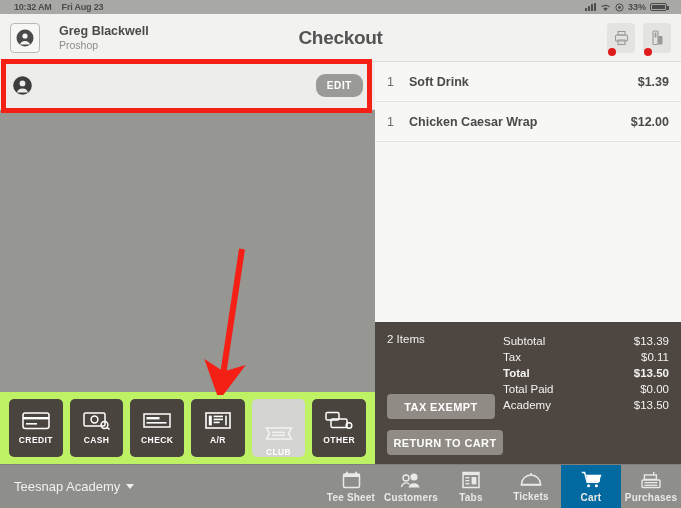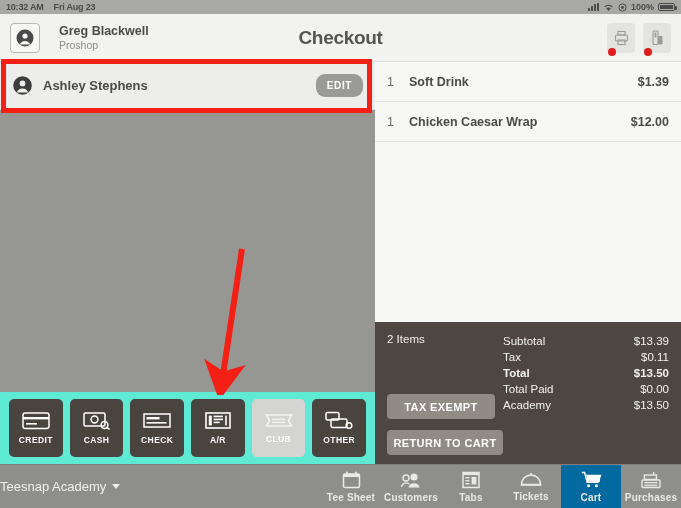--- a/index.html
+++ b/index.html
@@ -8,21 +8,21 @@
     font-family: "Liberation Sans", sans-serif;
     background: #969693;
     overflow: hidden;
   }
   #app { position: relative; width: 681px; height: 508px; }
 
   
   .statusbar {
     position: absolute; left: 0; top: 0; width: 681px; height: 14px;
     background: #a8a8a4; display: flex; align-items: center;
-    padding: 0 6px; color: #4b4b4b; font-size: 9px; font-weight: bold;
+    padding: 0 14px; color: #4b4b4b; font-size: 9px; font-weight: bold;
   }
   .sb-time { margin-right: 10px; letter-spacing: -0.2px; }
   .sb-date { letter-spacing: -0.2px; }
   .sb-right { margin-left: auto; display: flex; align-items: center; gap: 4px; }
   .sb-pct { font-size: 9px; font-weight: bold; }
   .batt {
     width: 17px; height: 8px; border: 1px solid #4b4b4b; border-radius: 2px;
     position: relative; background: #4b4b4b; background-clip: content-box;
     padding: 1px;
   }
@@ -79,42 +79,42 @@
 
   
   .left-pane {
     position: absolute; left: 0; top: 110px; width: 375px; height: 282px;
     background: #969693;
   }
 
   
   .pay-row {
     position: absolute; left: 0; top: 392px; width: 375px; height: 72px;
-    background: #5eead4; display: flex; align-items: center; gap: 7px;
+    background: #bef264; display: flex; align-items: center; gap: 7px;
     padding: 0 9px;
   }
   .pay-btn {
     width: 56px; height: 58px; background: #4a443f; border-radius: 5px;
     display: flex; flex-direction: column; align-items: center;
     justify-content: center; gap: 5px;
   }
-  .pay-btn.disabled { background: #d4d4d2; }
+  .pay-btn.disabled { background: #d4d4d2; justify-content: flex-end; }
   .pay-label {
     font-size: 8.5px; font-weight: bold; color: #ffffff; letter-spacing: 0.4px;
   }
   .pay-btn.disabled .pay-label { color: #ffffff; }
 
   
   .bottom-bar {
     position: absolute; left: 0; top: 464px; width: 681px; height: 44px;
     background: #8e8e8a; display: flex; align-items: center;
     border-top: 1px solid #7d7d79;
   }
   .course-sel {
-    display: flex; align-items: center; gap: 6px; 
+    display: flex; align-items: center; gap: 6px; padding-left: 14px;
     color: #f0f0ee; font-size: 13px;
   }
   .caret {
     width: 0; height: 0; border-left: 4px solid transparent;
     border-right: 4px solid transparent; border-top: 5px solid #f0f0ee;
   }
   .nav {
     margin-left: auto; display: flex; align-items: stretch; height: 44px;
   }
   .nav-item {
@@ -192,21 +192,21 @@
           <path d="M5.5 8 L3.3 5.6 A3.2 3.2 0 0 1 7.7 5.6 Z" fill="#4b4b4b"></path>
           <path d="M1.6 3.9 A5.6 5.6 0 0 1 9.4 3.9" stroke="#4b4b4b" stroke-width="1.2" fill="none"></path>
         </svg>
       </span>
       <span>
         <svg width="9" height="9" viewBox="0 0 9 9">
           <circle cx="4.5" cy="4.5" r="3.6" stroke="#4b4b4b" stroke-width="1" fill="none"></circle>
           <circle cx="4.5" cy="4.5" r="1.4" fill="#4b4b4b"></circle>
         </svg>
       </span>
-      <span class="sb-pct">100%</span>
+      <span class="sb-pct">33%</span>
       <span class="batt"></span>
     </span>
   </div>
 
   <div class="header">
     <div class="user">
       <span class="user-avatar">
         <svg width="20" height="20" viewBox="0 0 20 20">
           <circle cx="10" cy="10" r="8.5" fill="#4a4a4a"></circle>
           <circle cx="10" cy="8" r="2.6" fill="#f7f7f5"></circle>
@@ -243,21 +243,20 @@
 
   <div class="cust-bar">
     <span class="cust-left">
       <span>
         <svg width="21" height="21" viewBox="0 0 21 21">
           <circle cx="10.5" cy="10.5" r="9.3" fill="#3d3d3d"></circle>
           <circle cx="10.5" cy="8.4" r="2.9" fill="#ededeb"></circle>
           <path d="M4.9 17.6 A5.9 5.9 0 0 1 16.1 17.6 Z" fill="#ededeb"></path>
         </svg>
       </span>
-      <span class="cust-name">Ashley Stephens</span>
     </span>
     <span class="edit-btn">EDIT</span>
   </div>
 
   <div class="left-pane"></div>
 
   <div class="pay-row">
 
     <div class="pay-btn">
       <span>

